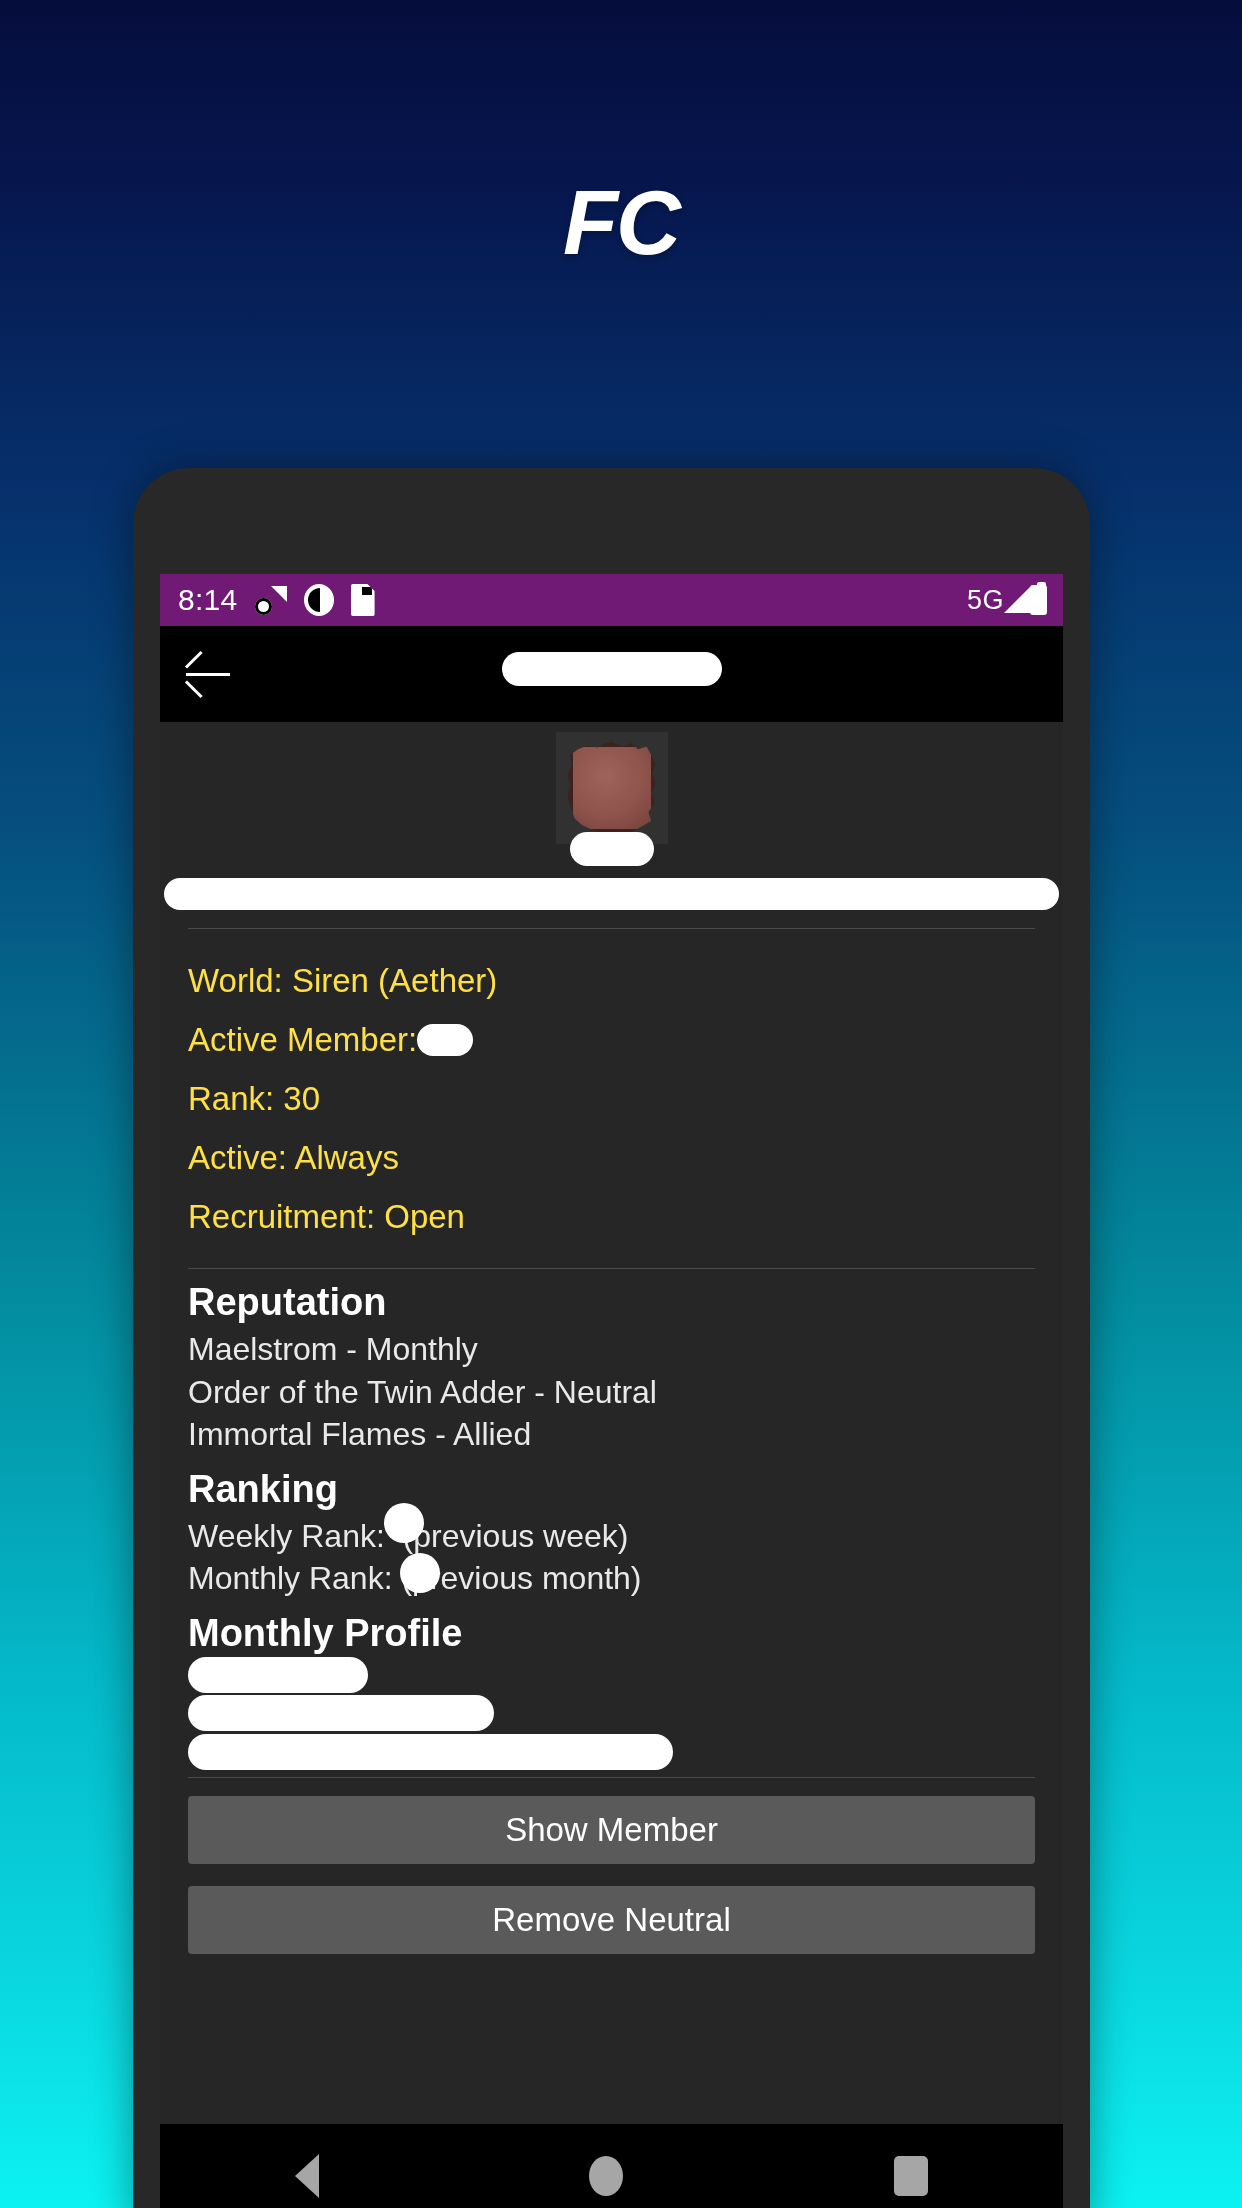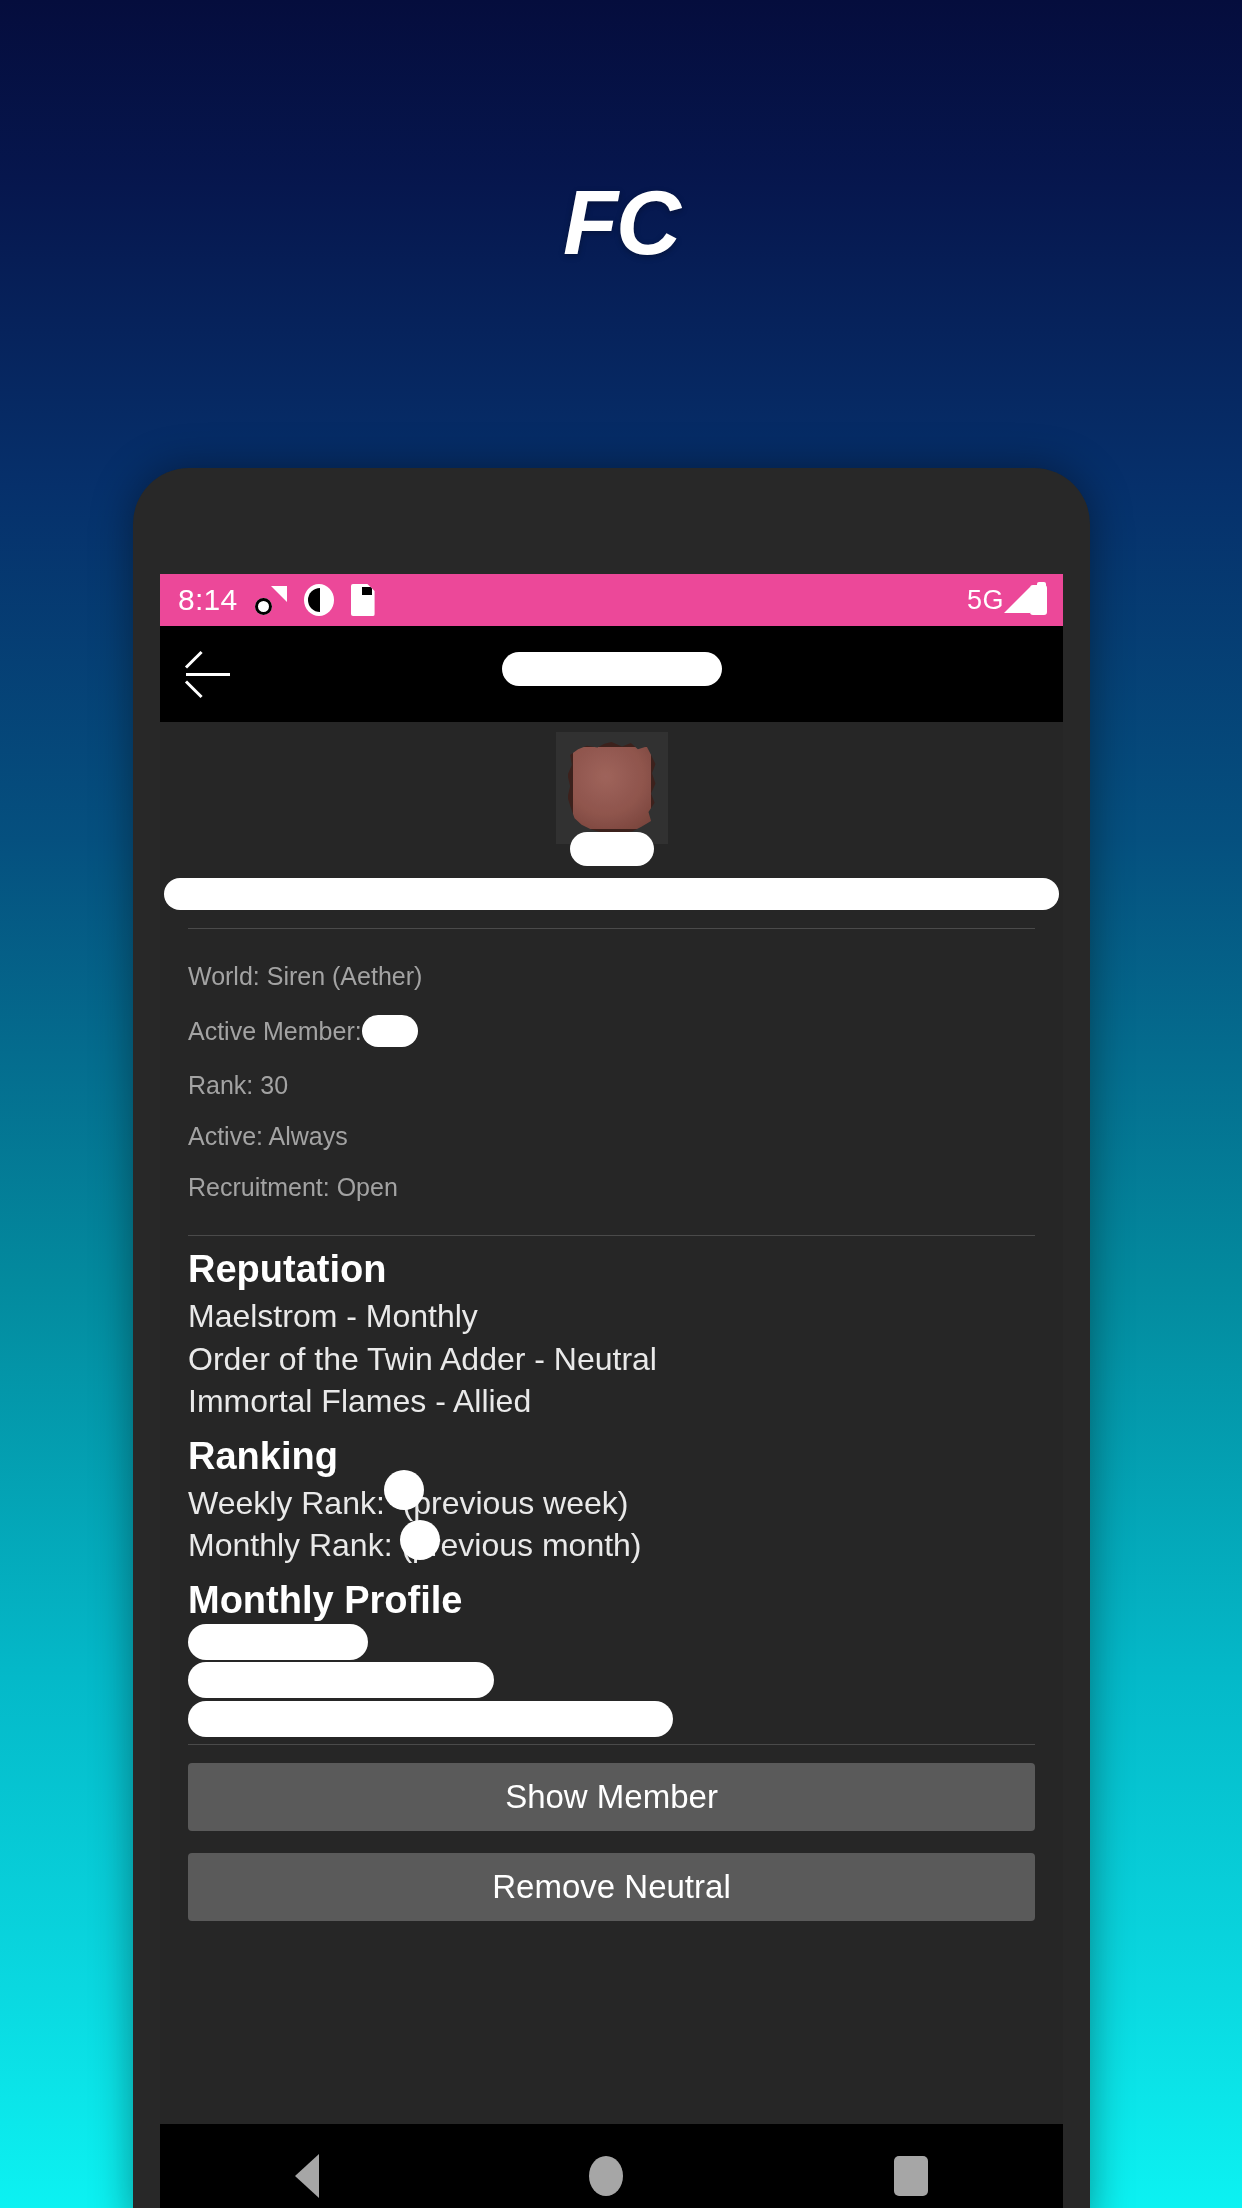--- a/index.html
+++ b/index.html
@@ -57,21 +57,21 @@
     top:106px;
     width:903px;
     height:1654px;
     background:#262626;
     overflow:hidden;
   }
 
   
   .status-bar {
     height:52px;
-    background:#ec4899;
+    background:#701a75;
     display:flex;
     align-items:center;
     padding:0 16px 0 18px;
     color:#ffffff;
   }
   .status-left { display:flex; align-items:center; gap:17px; }
   .status-time { font-size:30px; letter-spacing:0.3px; }
   .status-right { margin-left:auto; display:flex; align-items:center; }
   .net-label { font-size:27px; letter-spacing:0.5px; }
 
@@ -226,22 +226,22 @@
   .divider {
     height:1px;
     background:#4a4a4a;
     margin:18px 28px 0 28px;
   }
 
   .info-block {
     padding:22px 28px 4px 28px;
   }
   .info-line {
-    color:#a3a3a3;
-    font-size:25px;
+    color:#fde047;
+    font-size:33px;
     line-height:1;
     padding:13px 0;
     display:flex;
     align-items:center;
   }
   .redact-inline {
     height:32px;
     width:56px;
     margin-left:0;
   }

